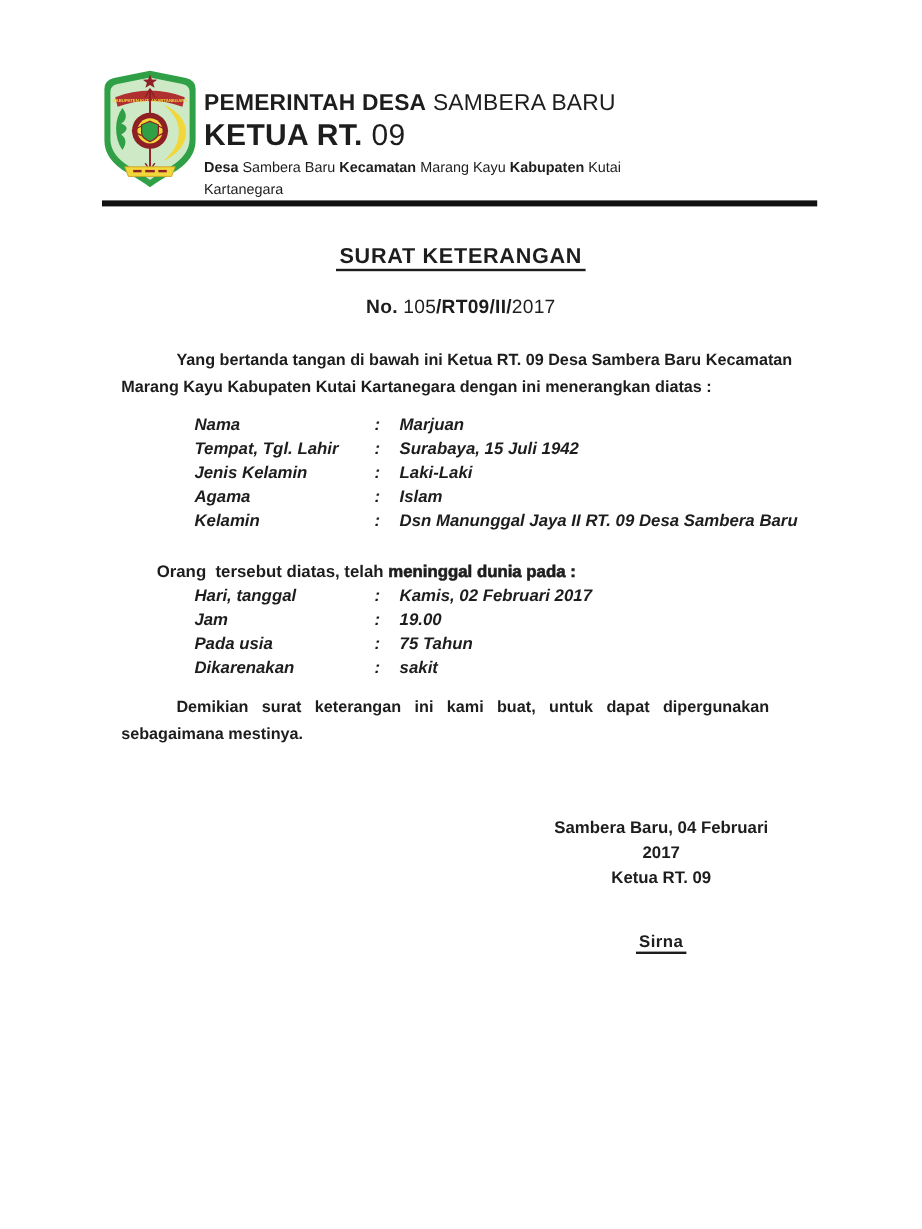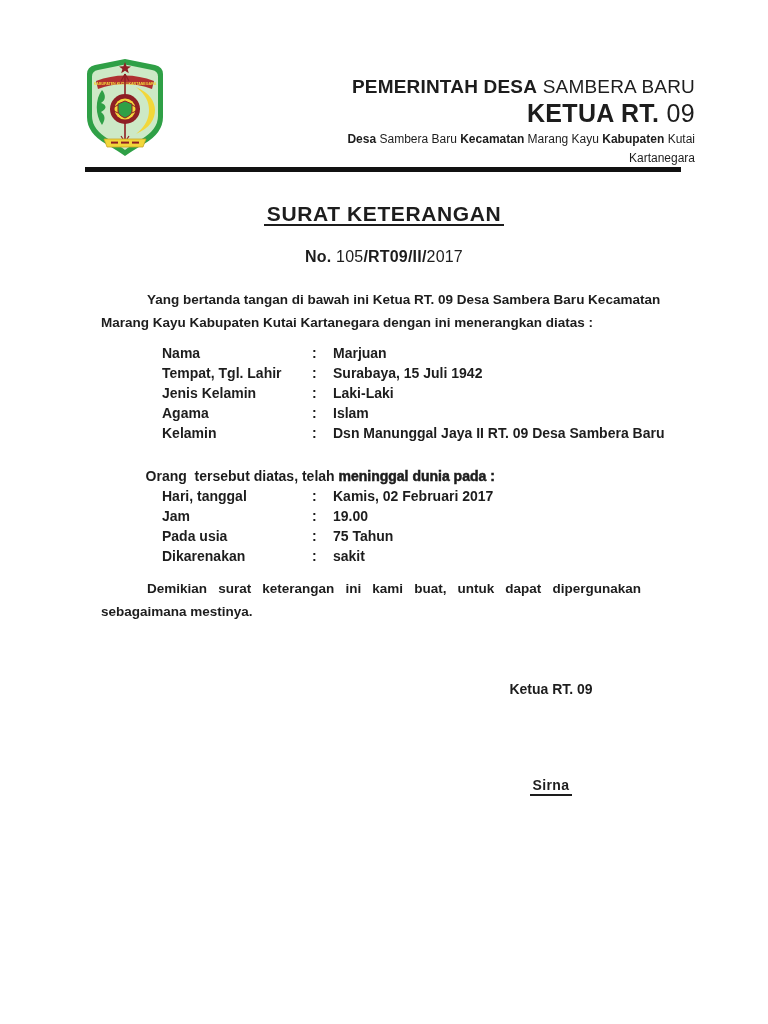--- a/index.html
+++ b/index.html
@@ -11,55 +11,55 @@
     background: #ffffff;
     font-family: "Liberation Sans", sans-serif;
     color: #1d1d1d;
     overflow: hidden;
   }
   .b { font-weight: 700; }
   .r { font-weight: 400; }
 
   
   .logo { position: absolute; top: 57px; left: 80px; width: 90px; height: 101px; }
-  .lh-text { position: absolute; top: 74px; left: 170px; width: 525px; text-align: right; }
+  .lh-text { position: absolute; top: 74px; left: 170px; width: 525px; text-align: left; }
   .lh1 { font-size: 19px; line-height: 25px; letter-spacing: 0.2px; }
   .lh2 { font-size: 25px; line-height: 29px; letter-spacing: 0.3px; }
   .lh3 { font-size: 12px; line-height: 19px; margin-top: 2px; }
   .rule { position: absolute; top: 167px; left: 85px; width: 596px; height: 5px; }
 
   
   .doc-title { position: absolute; top: 204px; left: 0; width: 768px; text-align: center; }
   .doc-title-main {
     display: inline-block;
-    font-size: 21px;
+    font-size: 18px;
     font-weight: 700;
     letter-spacing: 0.6px;
     border-bottom: 2px solid #1d1d1d;
     padding: 0 3px 1px 3px;
     line-height: 19px;
   }
   .doc-number { font-size: 16px; line-height: 20px; margin-top: 21px; letter-spacing: 0.2px; }
 
   
   .para { position: absolute; left: 101px; width: 540px; font-size: 13.5px; font-weight: 700; line-height: 23px; margin: 0; }
   .intro { top: 288px; }
   .closing { top: 577px; }
   .jline { display: block; text-align: justify; text-align-last: justify; text-indent: 46px; white-space: nowrap; }
 
   
   .fields { position: absolute; left: 162px; width: 540px; font-size: 14px; font-weight: 700; }
   .fields1 { top: 343px; }
   .fields2 { top: 486px; }
-  .frow { display: flex; line-height: 20px; }
+  .frow { display: flex; line-height: 20px; font-style: italic; }
   .flabel { width: 150px; flex: 0 0 150px; }
   .fcolon { width: 21px; flex: 0 0 21px; }
   .fvalue { flex: 1; white-space: nowrap; }
 
-  .statement { position: absolute; top: 452px; left: 130px; width: 560px; font-size: 14px; font-weight: 700; margin: 0; white-space: pre-wrap; }
+  .statement { position: absolute; top: 452px; left: 115px; width: 560px; font-size: 14px; font-weight: 700; margin: 0; white-space: pre-wrap; }
   .xb { -webkit-text-stroke: 0.5px #1d1d1d; }
 
   
   .sig { position: absolute; top: 679px; left: 445px; width: 212px; text-align: center; font-size: 14px; font-weight: 700; line-height: 21px; }
   .sig-name-wrap { position: absolute; top: 776px; left: 445px; width: 212px; text-align: center; }
   .sig-name {
     display: inline-block;
     font-size: 14px;
     font-weight: 700;
     border-bottom: 2px solid #1d1d1d;
@@ -192,19 +192,20 @@
       <span class="fvalue">sakit</span>
     </div>
   </div>
 
   <p class="para closing">
     <span class="jline">Demikian surat keterangan ini kami buat, untuk dapat dipergunakan</span>
     <span>sebagaimana mestinya.</span>
   </p>
 
   <div class="sig">
+    <div>Sambera Baru, 04 Februari 2017</div>
     <div>Ketua RT. 09</div>
   </div>
   <div class="sig-name-wrap">
     <span class="sig-name">Sirna</span>
   </div>
 
 </div>
 
 </body></html>

